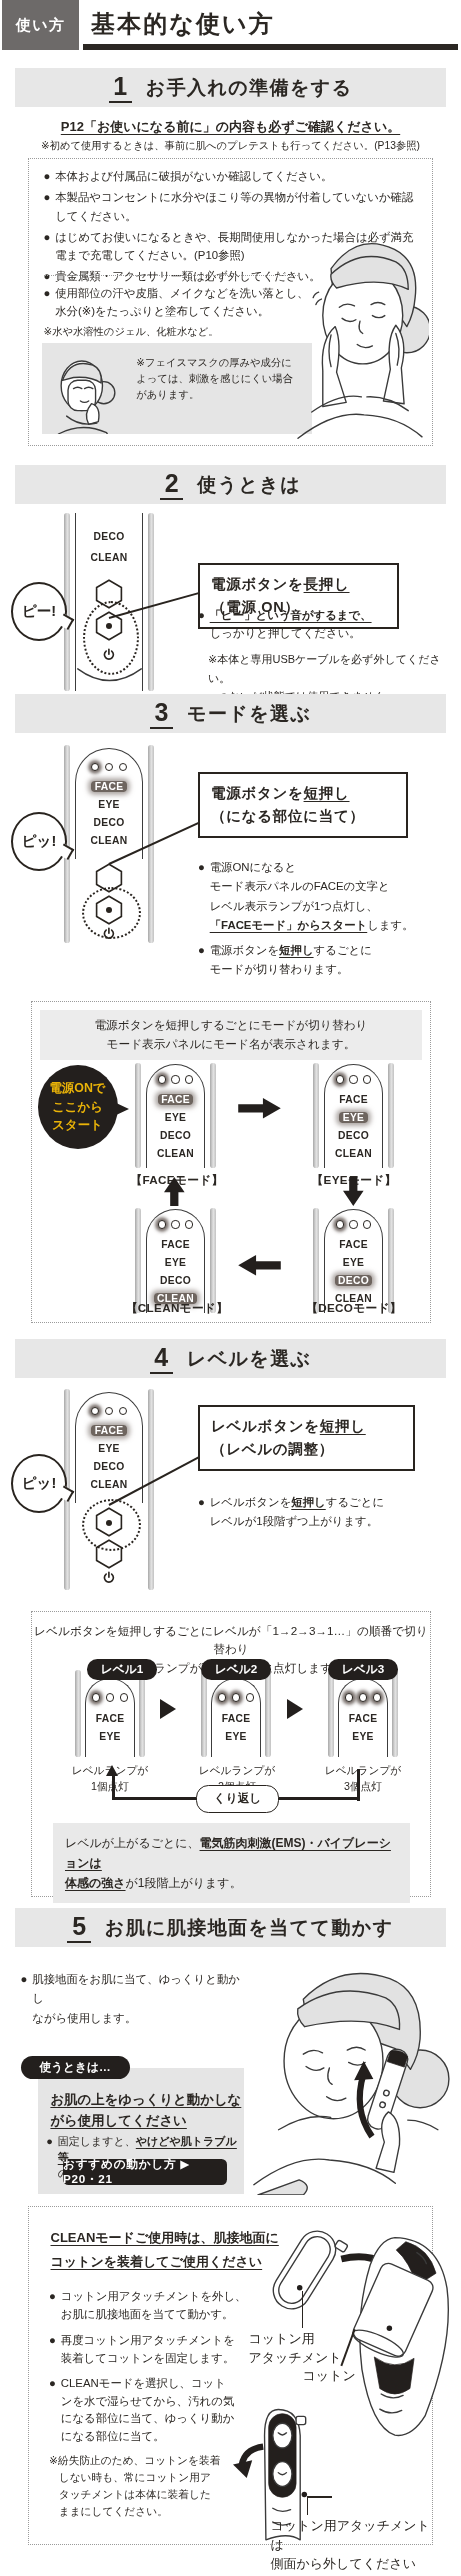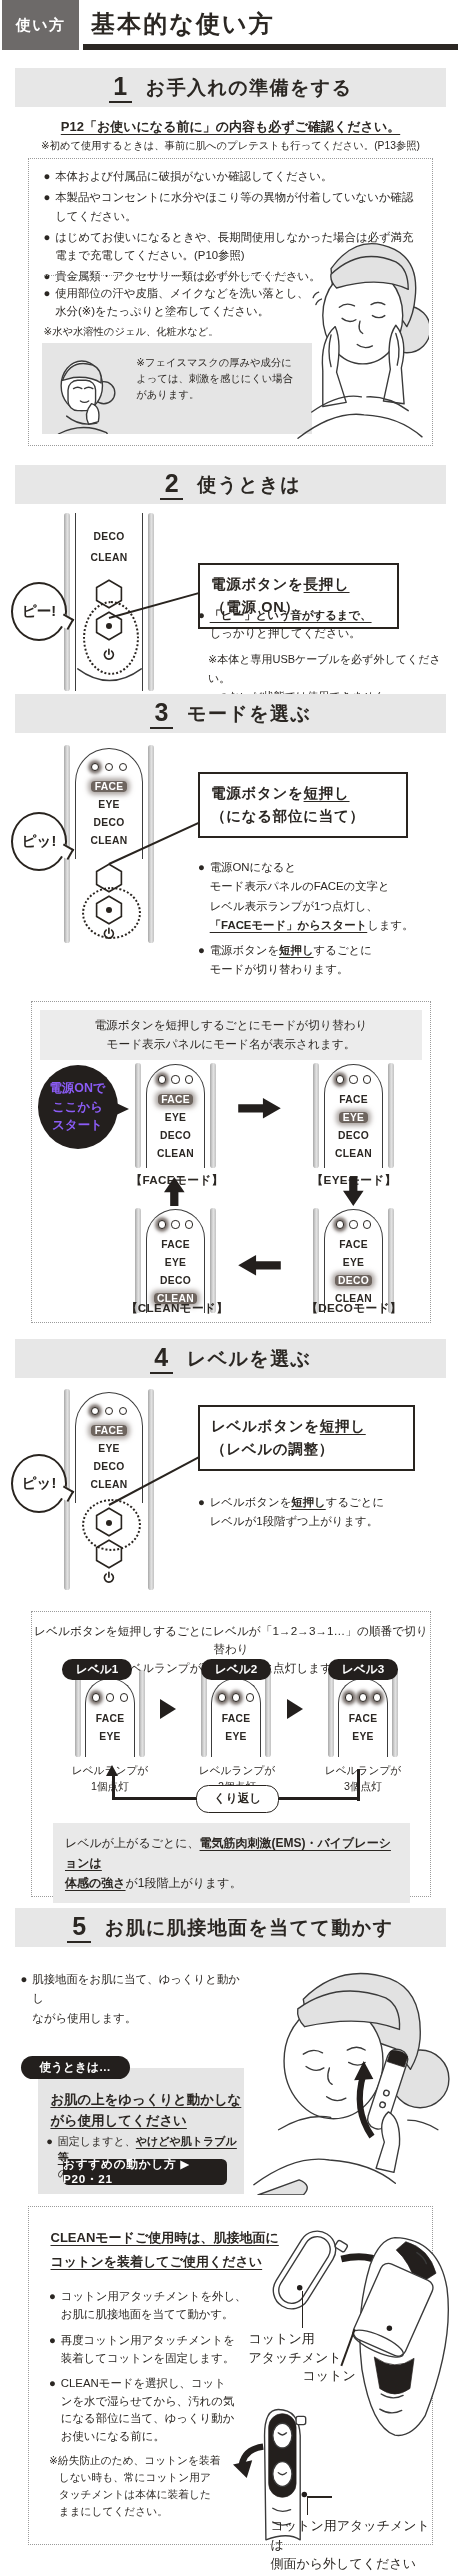--- a/index.html
+++ b/index.html
@@ -26,21 +26,21 @@
   .small{font-size:10.3px;line-height:1.55;}
   
   .callout{border:2.1px solid #29241f;background:#fff;padding:8.3px 11px;
            font-size:14.5px;font-weight:bold;line-height:1.55;letter-spacing:0.7px;}
   .conn{position:absolute;height:2.1px;background:#29241f;transform-origin:0 50%;}
   
   .bub{border:2.1px solid #29241f;border-radius:50%;background:#fff;display:flex;align-items:center;
        justify-content:center;font-weight:bold;font-size:14.5px;z-index:3;}
   .bub:after{content:"";position:absolute;right:-6.2px;top:58%;width:9.6px;height:9.6px;background:#fff;
        border-right:2.1px solid #29241f;border-bottom:2.1px solid #29241f;transform:rotate(-60deg);}
-  .startbub{background:#231f1d;color:#8b5cf6;border-radius:50%;display:flex;flex-direction:column;
+  .startbub{background:#231f1d;color:#eab308;border-radius:50%;display:flex;flex-direction:column;
        align-items:center;justify-content:center;font-weight:bold;font-size:12.4px;line-height:1.5;z-index:3;}
   .startbub:after{content:"";position:absolute;right:-11px;top:44%;border-left:15px solid #231f1d;
        border-top:7.6px solid transparent;border-bottom:7.6px solid transparent;}
   
   .gbox{background:#e5e5e5;}
   
   .pillb{background:#231f1d;color:#fff;display:flex;align-items:center;justify-content:center;
         font-weight:bold;border-radius:13.8px;}
   .badge{background:#231f1d;color:#fff;display:flex;align-items:center;justify-content:center;
         font-weight:bold;border-radius:10.3px;font-size:11.7px;z-index:3;}
@@ -391,21 +391,21 @@
     <span class="mk">●</span>
     <span style="line-height:1.7"><span>レベルボタンを</span><span class="b u">短押し</span><span>するごとに</span><br>
       <span>レベルが1段階ずつ上がります。</span></span>
   </div>
 
   <div class="abs dotbox" style="left:31px;top:1611px;width:398px;height:284px">
     <div class="abs ctr" style="left:0;right:0;top:9.6px;font-size:11.7px;line-height:1.6">
       <span>レベルボタンを短押しするごとにレベルが「1→2→3→1…」の順番で切り替わり</span><br><span>レベルランプが下記のように点灯します。</span>
     </div>
 
-    <div class="abs badge" style="left:30px;top:47px;width:70px;height:20.6px">レベル1</div>
+    <div class="abs badge" style="left:55px;top:47px;width:70px;height:20.6px">レベル1</div>
     <div class="abs" style="left:43px;top:58px;width:70px;height:87px">
       <div class="abs rail" style="left:0"></div>
         <div class="abs rail" style="right:0"></div>
       <div class="abs dome" style="left:9.6px;right:9.6px;top:8.3px;bottom:0"></div>
       <div class="abs dots" style="left:0;right:0;top:23.4px">
           <span class="d don"></span>
           <span class="d"></span>
           <span class="d"></span>
         </div>
       <div class="abs" style="left:0;right:0;top:40px">
@@ -522,21 +522,21 @@
       <span class="mk">●</span>
       <span><span>コットン用アタッチメントを外し、</span><br><span>お肌に肌接地面を当てて動かす。</span></span>
     </div>
     <div class="abs bl" style="left:20.6px;top:124px;width:213px;font-size:11.4px;line-height:1.6">
       <span class="mk">●</span>
       <span><span>再度コットン用アタッチメントを</span><br><span>装着してコットンを固定します。</span></span>
     </div>
     <div class="abs bl" style="left:20.6px;top:168px;width:213px;font-size:11.4px;line-height:1.55">
       <span class="mk">●</span>
       <span><span>CLEANモードを選択し、コット</span><br><span>ンを水で湿らせてから、汚れの気</span><br>
-        <span>になる部位に当て、ゆっくり動か</span><br><span>お使いになる前に。</span></span>
+        <span>になる部位に当て、ゆっくり動か</span><br><span>になる部位に当て。</span></span>
     </div>
     <div class="abs" style="left:20.6px;top:245px;width:206px;font-size:10.7px;line-height:1.6">
       <span>※紛失防止のため、コットンを装着</span><br>
       <span style="padding-left:9.6px">しない時も、常にコットン用ア</span><br>
       <span style="padding-left:9.6px">タッチメントは本体に装着した</span><br>
       <span style="padding-left:9.6px">ままにしてください。</span>
     </div>
 
     
     <svg class="abs" style="left:231px;top:15px" width="89" height="96" viewBox="0 0 130 140">

